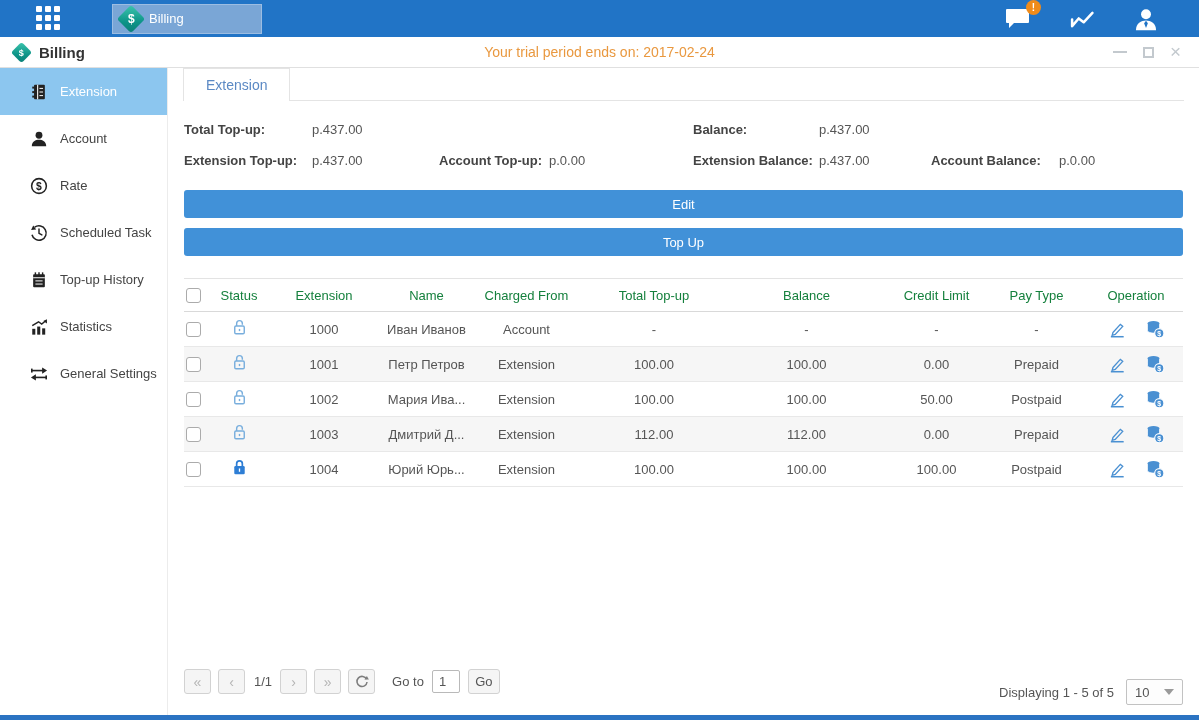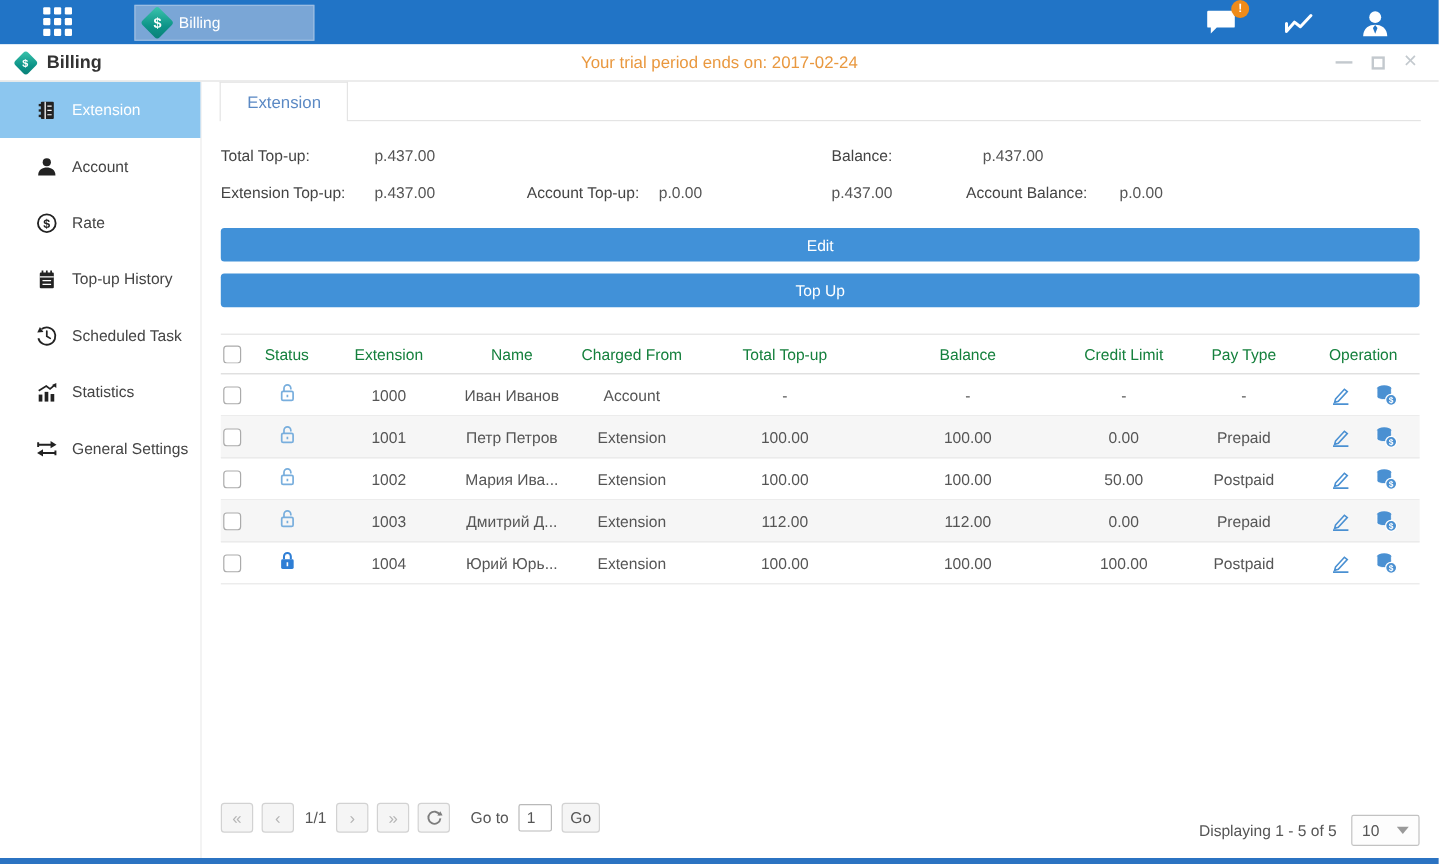--- a/index.html
+++ b/index.html
@@ -48,21 +48,21 @@
 
   
   .tabstrip { display:flex; height:33px; margin:0 -16px; padding:0 15px; }
   .tab { padding:0 22px; display:flex; align-items:center; color:#5b89c4; font-size:14px;
     background:#fff; border:1px solid #e4e4e4; border-bottom:none; cursor:pointer; }
   .tabstrip .rest { flex:1; border-bottom:1px solid #e4e4e4; }
 
   
   .summary { padding-top:13px; }
   .sum-row { display:flex; line-height:31px; }
-  .sum-row b { color:#444; font-weight:normal; }
+  .sum-row b { color:#444; font-weight:bold; }
   .sl1{width:128px;} .sv1{width:127px;} .sl2{width:110px;} .sv2{width:144px;}
   .sl3{width:126px;} .sv3{width:112px;} .sl4{width:128px;} .sv4{flex:1;}
 
   
   .btn-row { margin-top:14px; display:flex; gap:10px;flex-direction:column; }
   .btn { background:#4191d8; color:#fff; border:none; border-radius:3px; height:28px;
     padding:0 14px; font-size:13px; font-family:inherit; cursor:pointer; }
 
   
   .tbl { margin-top:22px; border-top:1px solid #e3e3e3; }
@@ -181,37 +181,37 @@
     </div>
     <div class="side-item">
       <svg width="18" height="18" viewBox="0 0 20 20">
         <circle cx="10" cy="10" r="8.2" fill="none" stroke="#222" stroke-width="1.7"></circle>
         <text x="10" y="14.2" font-size="11.5" font-weight="bold" text-anchor="middle" fill="#222" font-family="Liberation Sans, sans-serif">$</text>
       </svg>
       <span>Rate</span>
     </div>
     <div class="side-item">
       <svg width="18" height="18" viewBox="0 0 20 20">
+        <path d="M5.2,3.6 A8,8 0 1 1 2.2,12" fill="none" stroke="#222" stroke-width="1.7"></path>
+        <polygon points="1.2,6.8 6.9,6.2 3.6,1.6" fill="#222"></polygon>
+        <path d="M10,5.5 V10.3 L13.2,12.2" fill="none" stroke="#222" stroke-width="1.6" stroke-linecap="round"></path>
+      </svg>
+      <span>Scheduled Task</span>
+    </div>
+    <div class="side-item">
+      <svg width="18" height="18" viewBox="0 0 20 20">
         <rect x="3.5" y="3.5" width="13" height="14.5" rx="1" fill="#222"></rect>
         <line x1="6" y1="1.5" x2="6" y2="6" stroke="#222" stroke-width="1.6"></line>
         <line x1="10" y1="1.5" x2="10" y2="6" stroke="#222" stroke-width="1.6"></line>
         <line x1="14" y1="1.5" x2="14" y2="6" stroke="#222" stroke-width="1.6"></line>
         <line x1="3.5" y1="7.5" x2="16.5" y2="7.5" stroke="#fff" stroke-width="1.1"></line>
         <line x1="6" y1="11" x2="14" y2="11" stroke="#fff" stroke-width="1.1"></line>
         <line x1="6" y1="14.5" x2="14" y2="14.5" stroke="#fff" stroke-width="1.1"></line>
       </svg>
       <span>Top-up History</span>
-    </div>
-    <div class="side-item">
-      <svg width="18" height="18" viewBox="0 0 20 20">
-        <path d="M5.2,3.6 A8,8 0 1 1 2.2,12" fill="none" stroke="#222" stroke-width="1.7"></path>
-        <polygon points="1.2,6.8 6.9,6.2 3.6,1.6" fill="#222"></polygon>
-        <path d="M10,5.5 V10.3 L13.2,12.2" fill="none" stroke="#222" stroke-width="1.6" stroke-linecap="round"></path>
-      </svg>
-      <span>Scheduled Task</span>
     </div>
     <div class="side-item">
       <svg width="18" height="18" viewBox="0 0 20 20">
         <rect x="2.5" y="12" width="3.4" height="6.5" fill="#222"></rect>
         <rect x="8" y="9.5" width="3.4" height="9" fill="#222"></rect>
         <rect x="13.5" y="11.5" width="3.4" height="7" fill="#222"></rect>
         <path d="M2.5,8.5 L9.5,4.2 L13,6.8 L17.5,3" fill="none" stroke="#222" stroke-width="1.6"></path>
         <polygon points="18.8,1.4 18.8,6 14.8,3.2" fill="#222"></polygon>
       </svg>
       <span>Statistics</span>
@@ -244,20 +244,21 @@
         <b class="sl3">Balance:</b>
         <span class="sv3">p.437.00</span>
         <span class="sl4"></span>
           <span class="sv4"></span>
       </div>
       <div class="sum-row">
         <b class="sl1">Extension Top-up:</b>
         <span class="sv1">p.437.00</span>
         <b class="sl2">Account Top-up:</b>
         <span class="sv2">p.0.00</span>
+        <b class="sl3">Extension Balance:</b>
         <span class="sv3">p.437.00</span>
         <b class="sl4">Account Balance:</b>
         <span class="sv4">p.0.00</span>
       </div>
     </div>
 
     <div class="btn-row">
       <button class="btn">Edit</button>
       <button class="btn">Top Up</button>
     </div>

